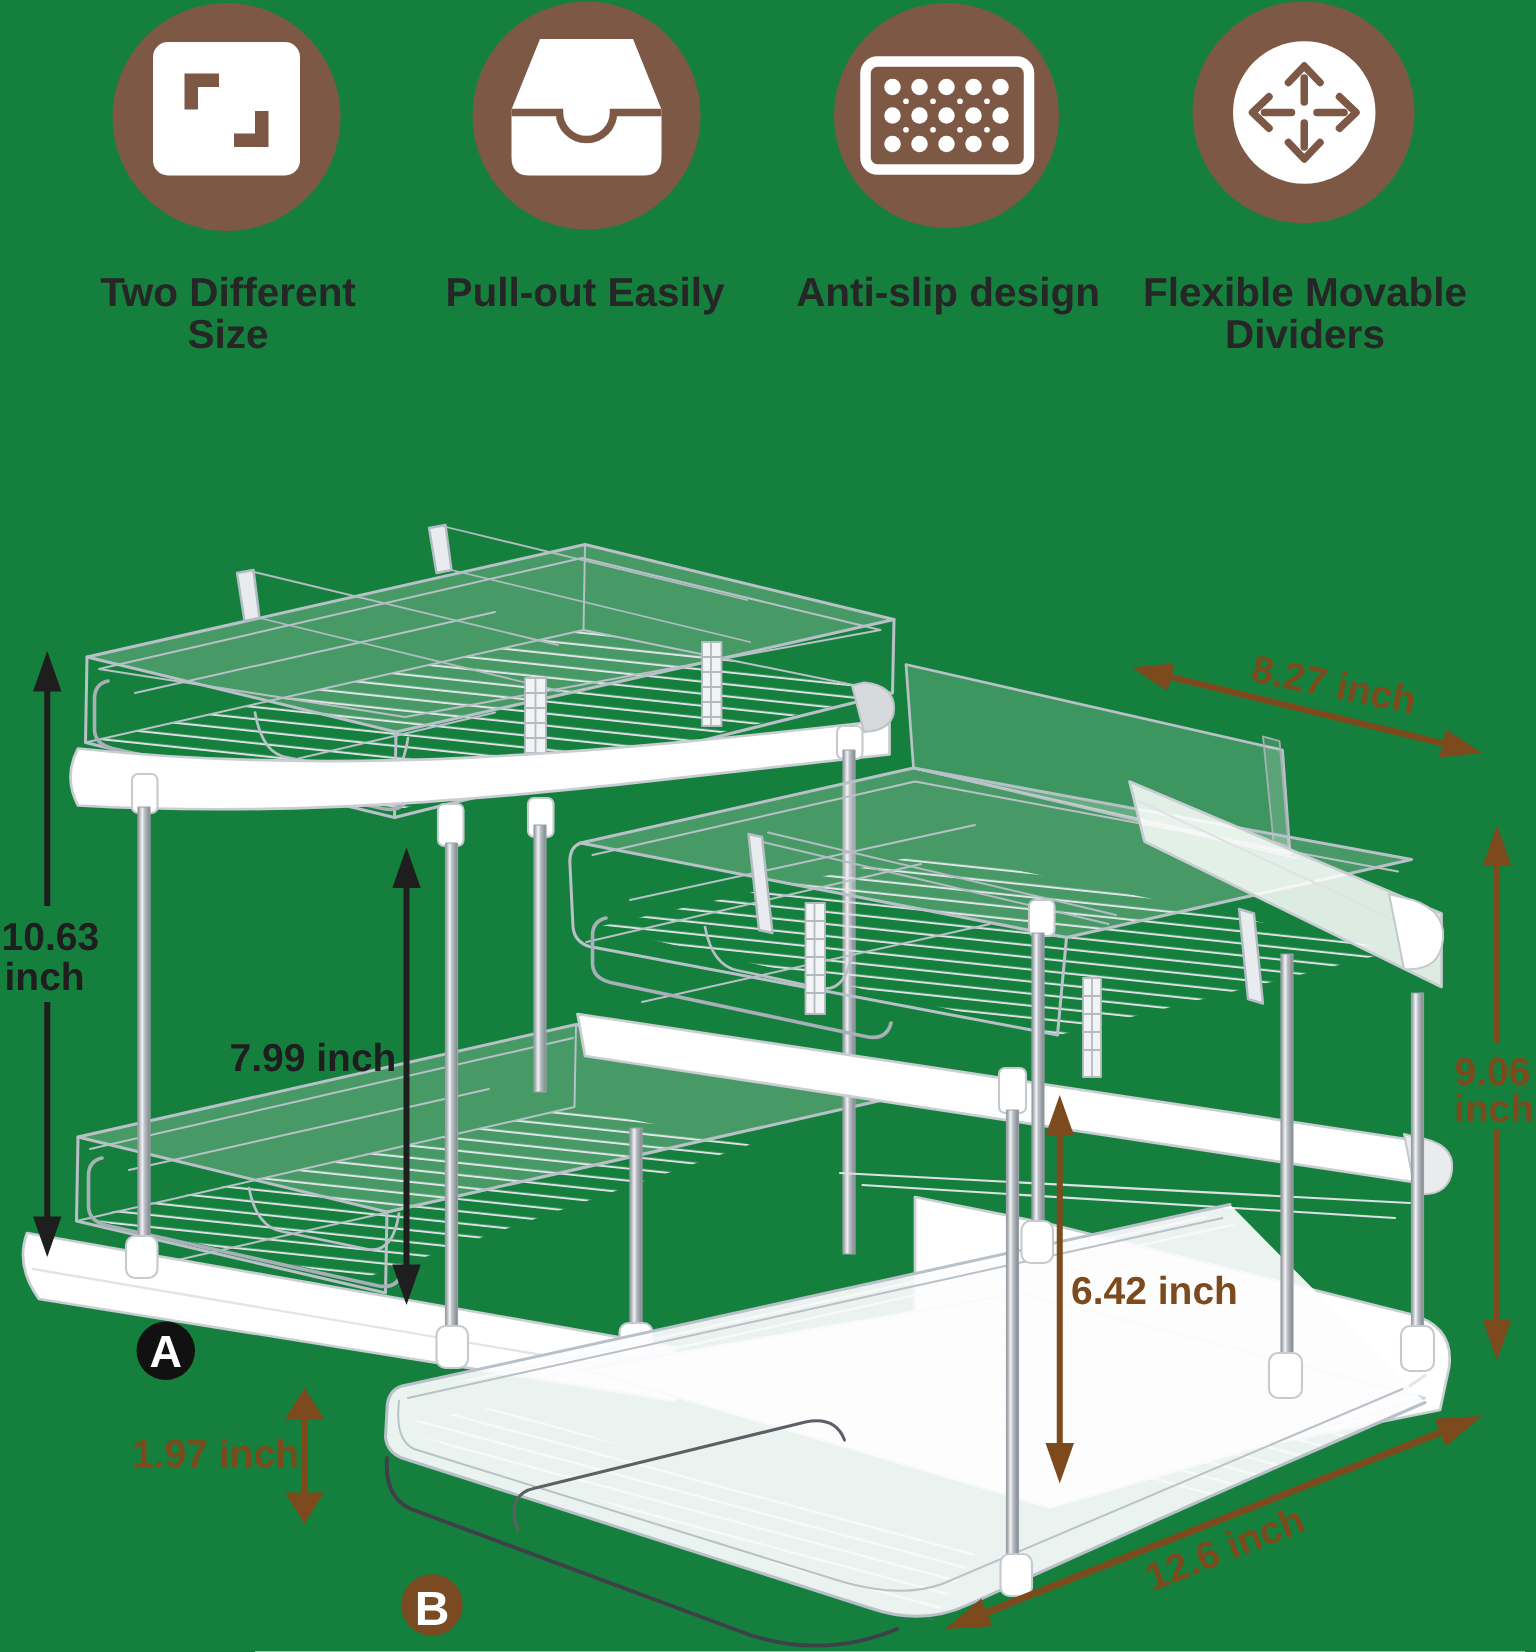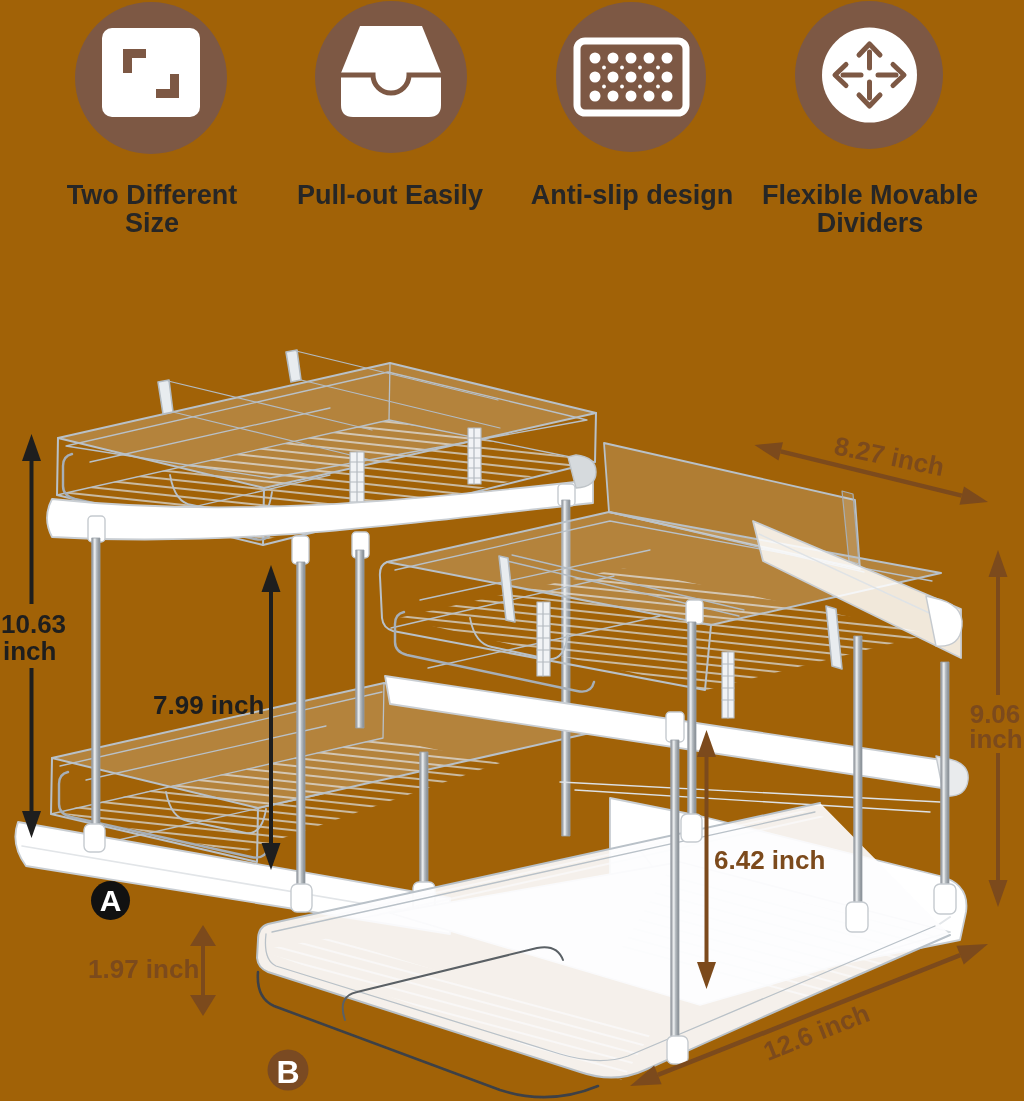--- a/index.html
+++ b/index.html
@@ -1,16 +1,16 @@
 <!DOCTYPE html>
 <html><head>
 <meta charset="utf-8">
 <style>
   html,body{margin:0;padding:0;background:#ffffff;}
-  .wrap{width:1024px;height:1101px;position:relative;overflow:hidden;background:#a16207;}
+  .wrap{width:1024px;height:1101px;position:relative;overflow:hidden;background:#15803d;}
   text{font-family:"Liberation Sans",sans-serif;font-weight:bold;}
   .lbl{font-size:27px;fill:#262626;text-anchor:middle;}
   .dimk{font-size:26px;fill:#1e1e1e;}
   .dimb{font-size:26px;fill:#7c4a1c;}
 </style>
 </head>
 <body>
 <div class="wrap">
 <svg width="1024" height="1101" viewBox="0 0 1024 1101" xmlns="http://www.w3.org/2000/svg">
 <defs>

